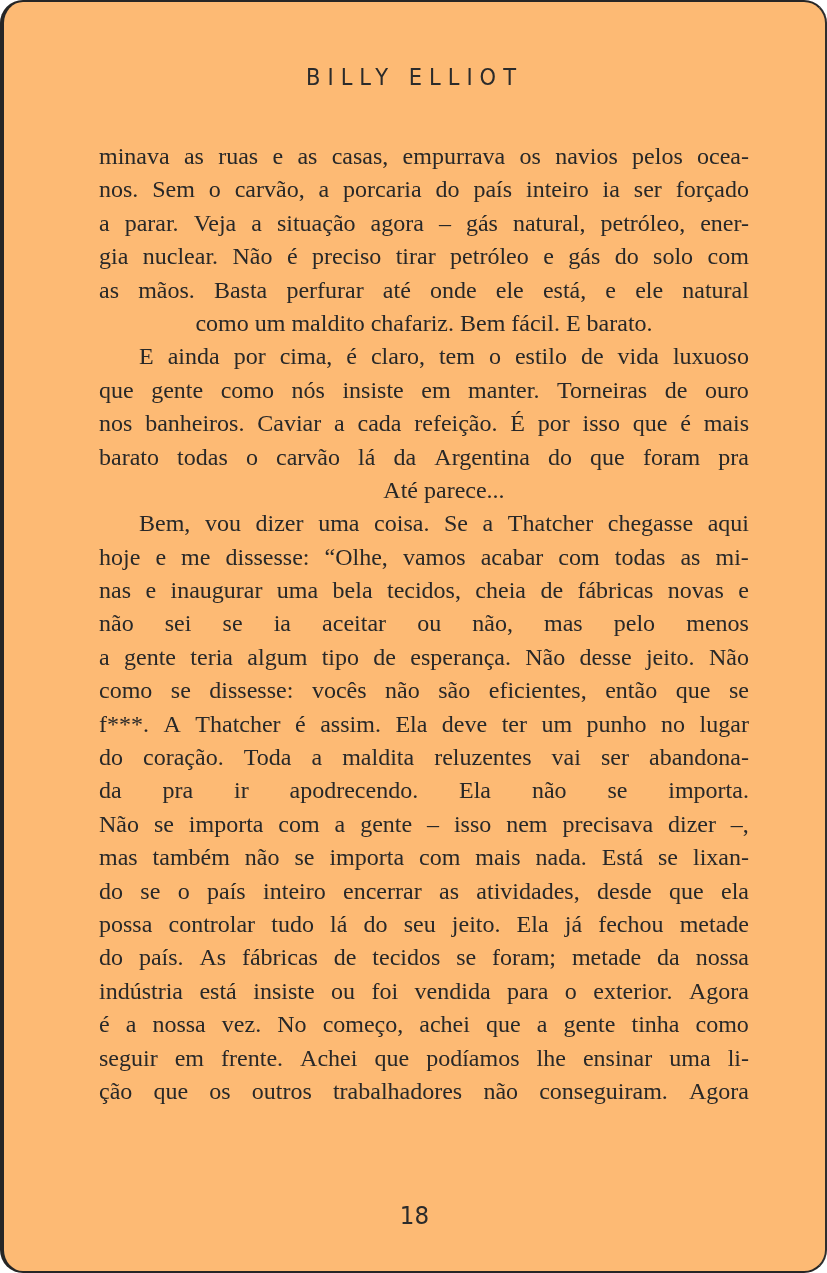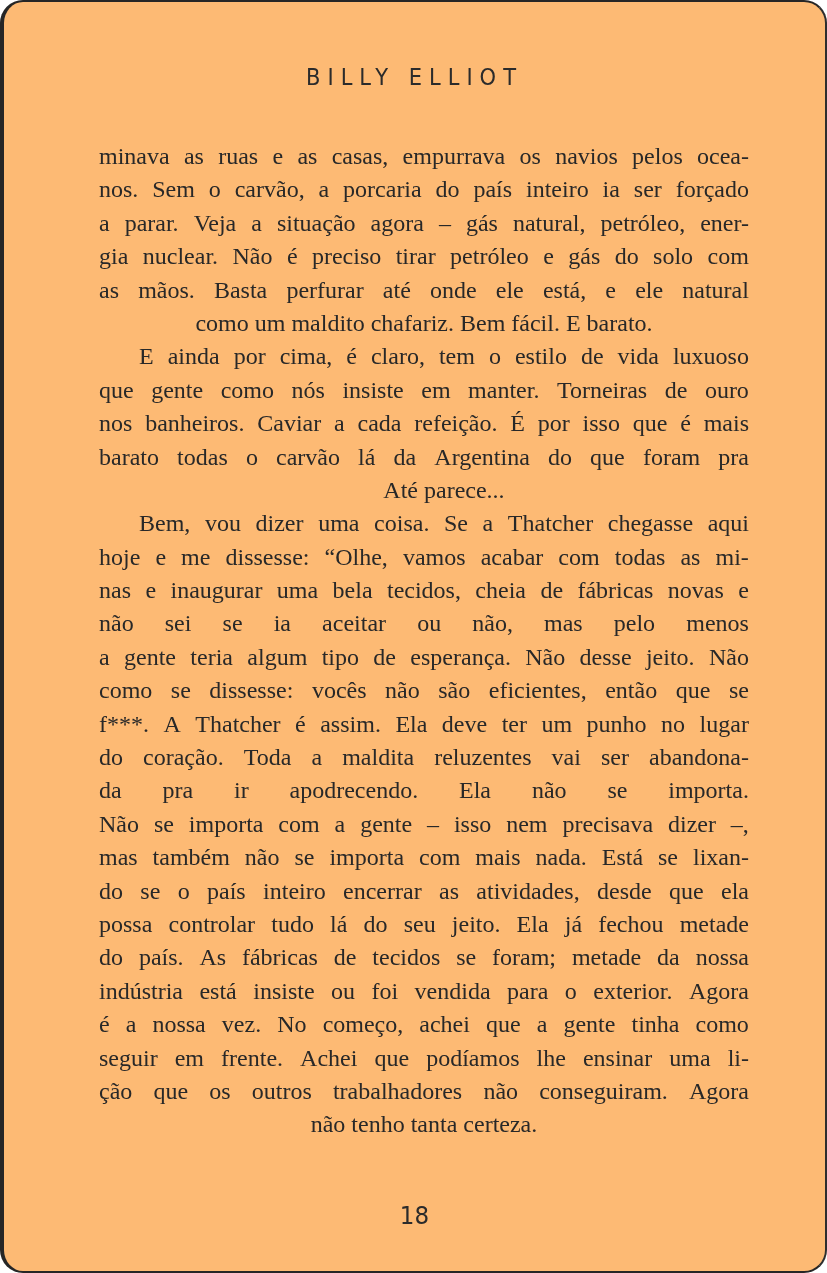--- a/index.html
+++ b/index.html
@@ -417,17 +417,16 @@
       <div class="line justify">
         <span>ção</span>
         <span>que</span>
         <span>os</span>
         <span>outros</span>
         <span>trabalhadores</span>
         <span>não</span>
         <span>conseguiram.</span>
         <span>Agora</span>
       </div>
-      <div class="line left">não tenho tanta certeza.</div>
     </div>
 
   <div class="page-number">18</div>
 </div>
 
 </body></html>

